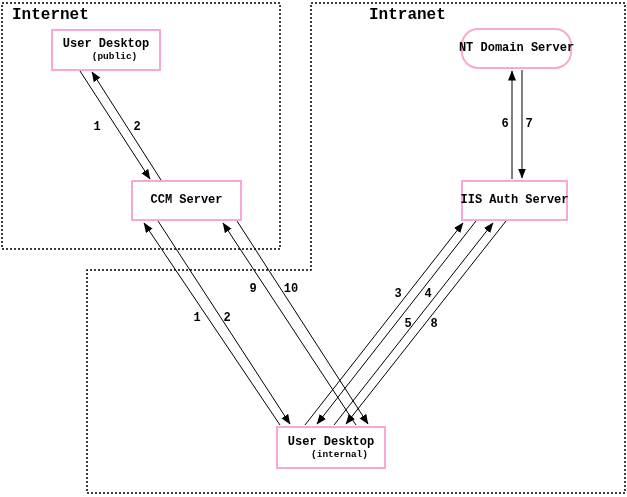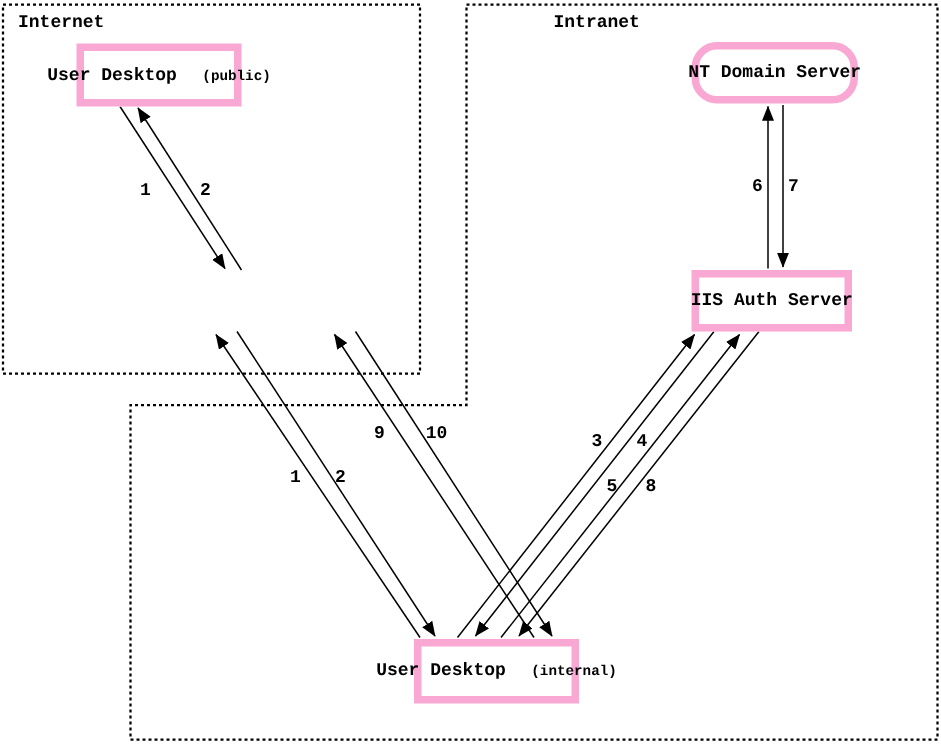--- a/index.html
+++ b/index.html
@@ -8,32 +8,32 @@
     width:627px;
     height:497px;
     background:#ffffff;
     font-family:"Liberation Mono","DejaVu Sans Mono",monospace;
     overflow:hidden;
   }
   #diagram-svg{position:absolute;left:0;top:0;}
   .zone-label{
     position:absolute;
     font-weight:bold;
-    font-size:12px;
+    font-size:16px;
     line-height:13px;
     color:#000;
     white-space:nowrap;
   }
   .node{
     position:absolute;
     display:flex;
-    flex-direction:row;
+    flex-direction:column;
     align-items:center;
     justify-content:center;
-    border:5px solid #f9a8d4;
+    border:2px solid #f9a8d4;
     background:#fff;
     box-sizing:border-box;
   }
   .node-label{
     font-weight:bold;
     font-size:12px;
     line-height:13px;
     color:#000;
     white-space:nowrap;
   }
@@ -88,20 +88,23 @@
       <text x="408" y="327" text-anchor="middle" class="edge-num">5</text>
       <line x1="506" y1="221" x2="346" y2="424" stroke="#000000" stroke-width="1" marker-end="url(#arrow)"></line>
       <text x="434" y="327" text-anchor="middle" class="edge-num">8</text>
     </svg>
 <div class="zone-label" style="left: 12px; top: 9px;">Internet</div>
     <div class="zone-label" style="left: 321px; top: 9px; margin-left: 48px;">Intranet</div>
     <div class="node" style="left: 51px; top: 29px; width: 110px; height: 42px;">
       <div class="node-label">User Desktop</div>
       <div class="node-sublabel">(public)</div>
     </div>
+    <div class="node" style="left: 131px; top: 180px; width: 111px; height: 41px;">
+      <div class="node-label">CCM Server</div>
+    </div>
     <div class="node" style="left: 461px; top: 28px; width: 111px; height: 41px; border-radius: 17px;">
       <div class="node-label">NT Domain Server</div>
     </div>
     <div class="node" style="left: 461px; top: 180px; width: 107px; height: 41px;">
       <div class="node-label">IIS Auth Server</div>
     </div>
     <div class="node" style="left: 276px; top: 426px; width: 110px; height: 43px;">
       <div class="node-label">User Desktop</div>
       <div class="node-sublabel">(internal)</div>
     </div>

